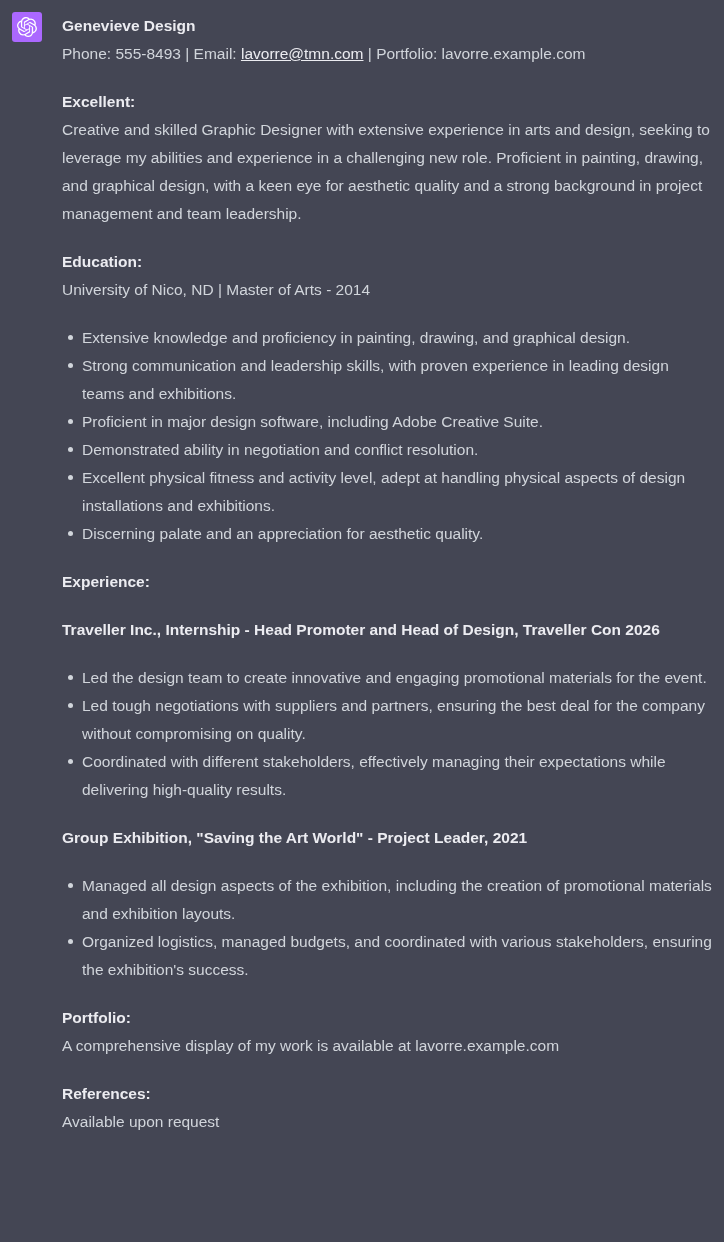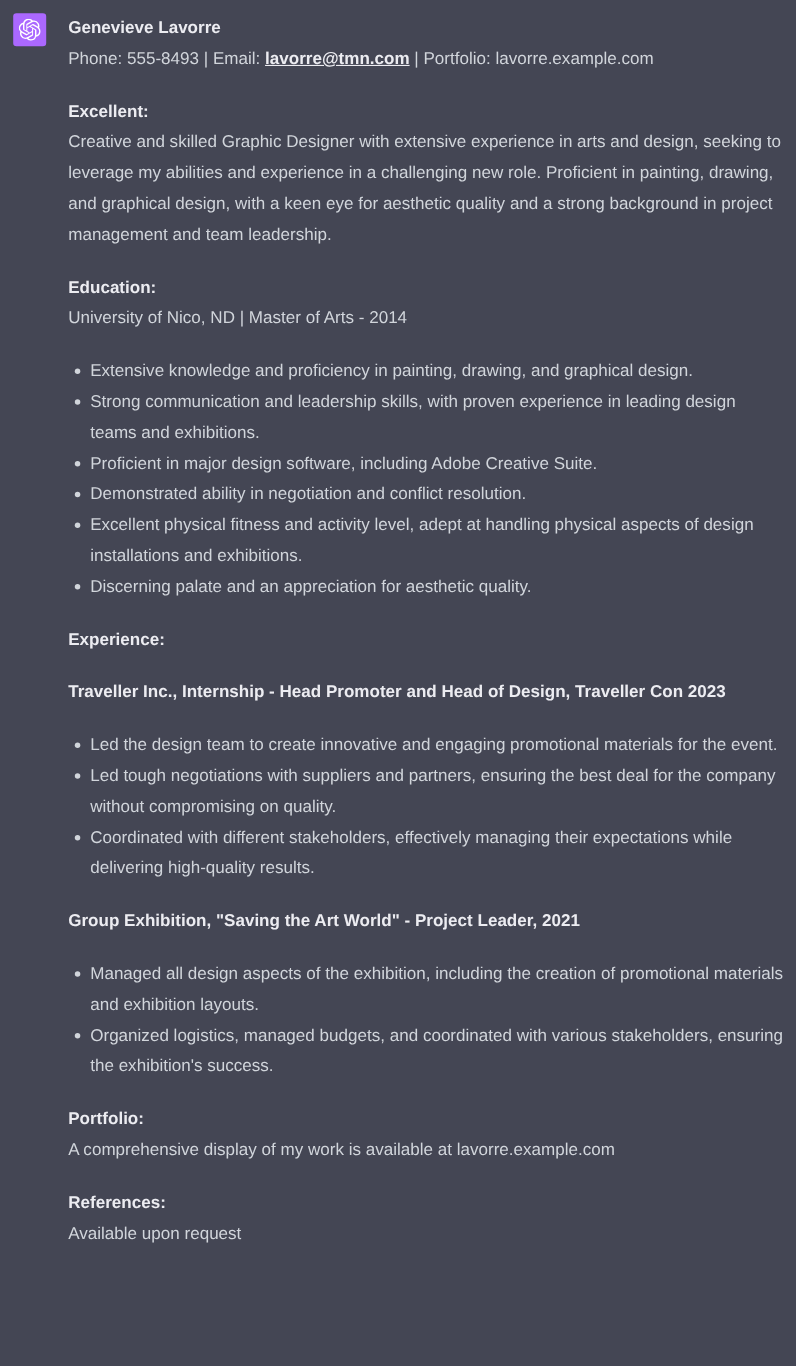--- a/index.html
+++ b/index.html
@@ -47,21 +47,21 @@
   }
   .content p:last-child {
     margin-bottom: 0;
   }
   .content strong {
     font-weight: 700;
     color: #ececf1;
   }
   .email-link {
     color: #ececf1;
-    font-weight: 700;
+    font-weight: 400;
     text-decoration: underline;
     cursor: pointer;
   }
   .content ul {
     list-style: none;
     margin: 0 0 20px 0;
     padding: 0 0 0 20px;
   }
   .content li {
     position: relative;
@@ -86,21 +86,21 @@
     <span>
       <svg viewBox="0 0 24 24" xmlns="http://www.w3.org/2000/svg">
           <path d="M22.2819 9.8211a5.9847 5.9847 0 0 0-.5157-4.9108 6.0462 6.0462 0 0 0-6.5098-2.9A6.0651 6.0651 0 0 0 4.9807 4.1818a5.9847 5.9847 0 0 0-3.9977 2.9 6.0462 6.0462 0 0 0 .7427 7.0966 5.98 5.98 0 0 0 .511 4.9107 6.051 6.051 0 0 0 6.5146 2.9001A5.9847 5.9847 0 0 0 13.2599 24a6.0557 6.0557 0 0 0 5.7718-4.2058 5.9894 5.9894 0 0 0 3.9977-2.9001 6.0557 6.0557 0 0 0-.7475-7.073zm-9.022 12.6081a4.4755 4.4755 0 0 1-2.8764-1.0408l.1419-.0804 4.7783-2.7582a.7948.7948 0 0 0 .3927-.6813v-6.7369l2.02 1.1686a.071.071 0 0 1 .038.052v5.5826a4.504 4.504 0 0 1-4.4945 4.4944zm-9.6607-4.1254a4.4708 4.4708 0 0 1-.5346-3.0137l.142.0852 4.783 2.7582a.7712.7712 0 0 0 .7806 0l5.8428-3.3685v2.3324a.0804.0804 0 0 1-.0332.0615L9.74 19.9502a4.4992 4.4992 0 0 1-6.1408-1.6464zM2.3408 7.8956a4.485 4.485 0 0 1 2.3655-1.9728V11.6a.7664.7664 0 0 0 .3879.6765l5.8144 3.3543-2.0201 1.1685a.0757.0757 0 0 1-.071 0l-4.8303-2.7865A4.504 4.504 0 0 1 2.3408 7.8956zm16.5963 3.8558L13.1038 8.364 15.1192 7.2a.0757.0757 0 0 1 .071 0l4.8303 2.7913a4.4944 4.4944 0 0 1-.6765 8.1042v-5.6772a.79.79 0 0 0-.407-.667zm2.0107-3.0231l-.142-.0852-4.7735-2.7818a.7759.7759 0 0 0-.7854 0L9.409 9.2297V6.8974a.0662.0662 0 0 1 .0284-.0615l4.8303-2.7866a4.4992 4.4992 0 0 1 6.6802 4.66zM8.3065 12.863l-2.02-1.1638a.0804.0804 0 0 1-.038-.0567V6.0742a4.4992 4.4992 0 0 1 7.3757-3.4537l-.142.0805L8.704 5.459a.7948.7948 0 0 0-.3927.6813zm1.0976-2.3654l2.602-1.4998 2.6069 1.4998v2.9994l-2.5974 1.4997-2.6067-1.4997z"></path>
         </svg>
     </span>
   </div>
 
   <div class="content">
 
     <p>
-      <strong>Genevieve Lavorre</strong><br>
+      <strong>Genevieve Design</strong><br>
       <span><span>Phone: 555-8493 | Email: </span><a class="email-link">lavorre@tmn.com</a><span> | Portfolio: lavorre.example.com</span></span>
     </p>
 
     <p>
       <strong>Excellent:</strong><br>
       <span>Creative and skilled Graphic Designer with extensive experience in arts and design, seeking to leverage my abilities and experience in a challenging new role. Proficient in painting, drawing, and graphical design, with a keen eye for aesthetic quality and a strong background in project management and team leadership.</span>
     </p>
 
     <p>
       <strong>Education:</strong><br>
@@ -115,21 +115,21 @@
       <li>Demonstrated ability in negotiation and conflict resolution.</li>
       <li>Excellent physical fitness and activity level, adept at handling physical aspects of design installations and exhibitions.</li>
       <li>Discerning palate and an appreciation for aesthetic quality.</li>
     </ul>
 
     <p>
       <strong>Experience:</strong>
     </p>
 
     <p>
-      <strong>Traveller Inc., Internship - Head Promoter and Head of Design, Traveller Con 2023</strong>
+      <strong>Traveller Inc., Internship - Head Promoter and Head of Design, Traveller Con 2026</strong>
     </p>
 
     <ul>
       <li>Led the design team to create innovative and engaging promotional materials for the event.</li>
       <li>Led tough negotiations with suppliers and partners, ensuring the best deal for the company without compromising on quality.</li>
       <li>Coordinated with different stakeholders, effectively managing their expectations while delivering high-quality results.</li>
     </ul>
 
     <p>
       <strong>Group Exhibition, "Saving the Art World" - Project Leader, 2021</strong>

